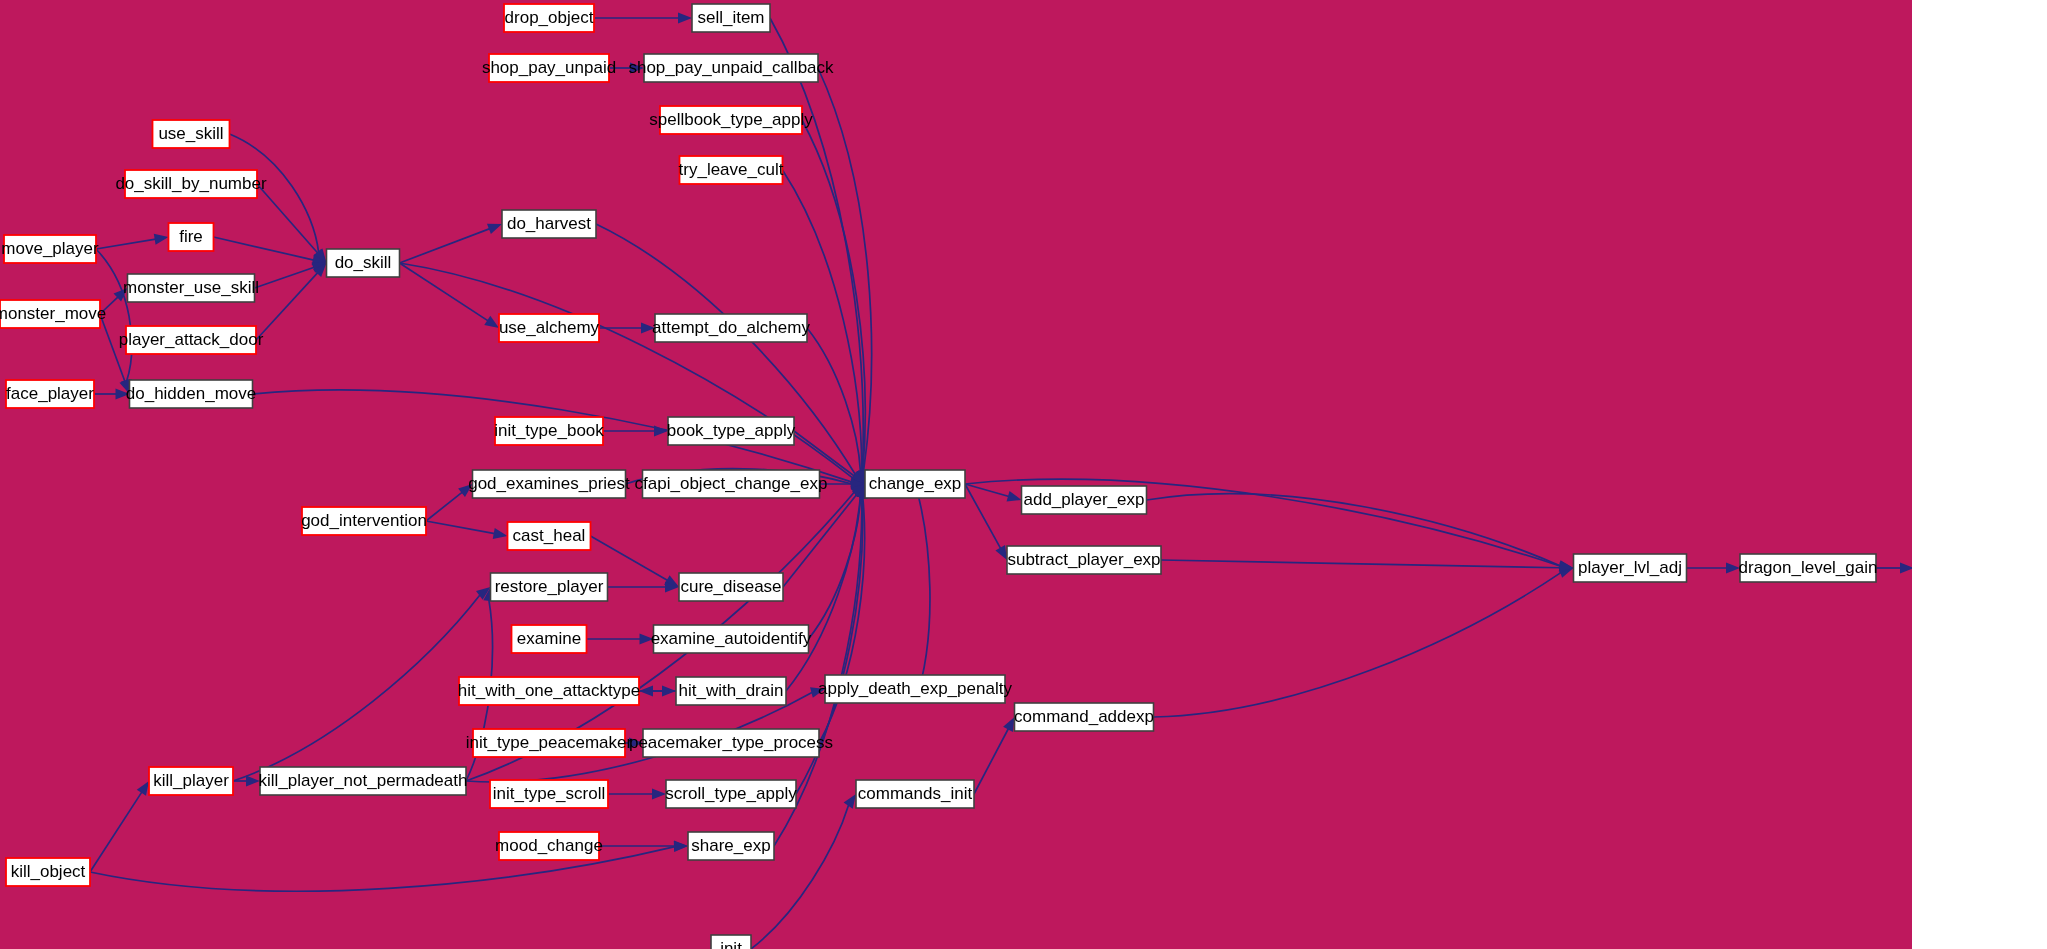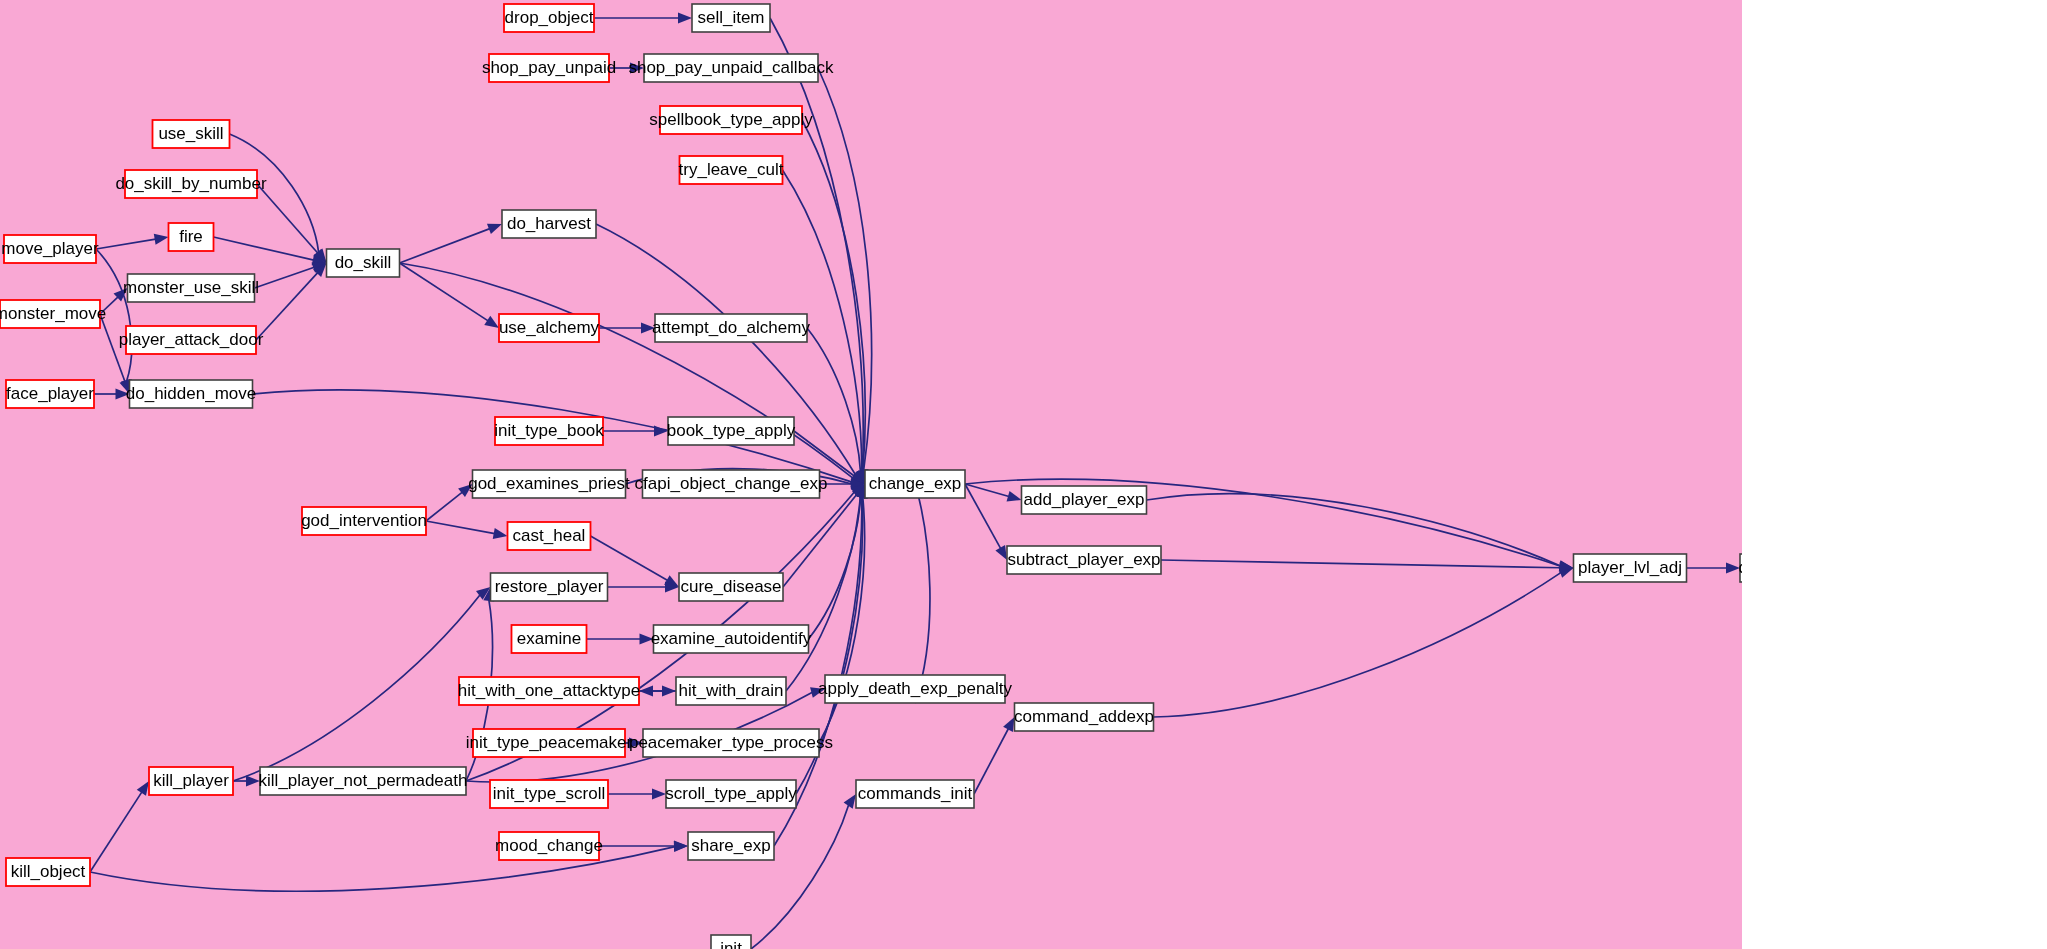--- a/index.html
+++ b/index.html
@@ -5,23 +5,23 @@
   html, body {
     margin: 0;
     padding: 0;
     background: #ffffff;
   }
   body {
     font-family: "Liberation Sans", sans-serif;
   }
   #graph-root {
     position: relative;
-    width: 1742px;
+    width: 1912px;
     height: 949px;
-    background: #f9a8d4;
+    background: #be185d;
     overflow: hidden;
   }
   #graph-svg {
     position: absolute;
     left: 0;
     top: 0;
     width: 2047px;
     height: 949px;
   }
   .node-box {

